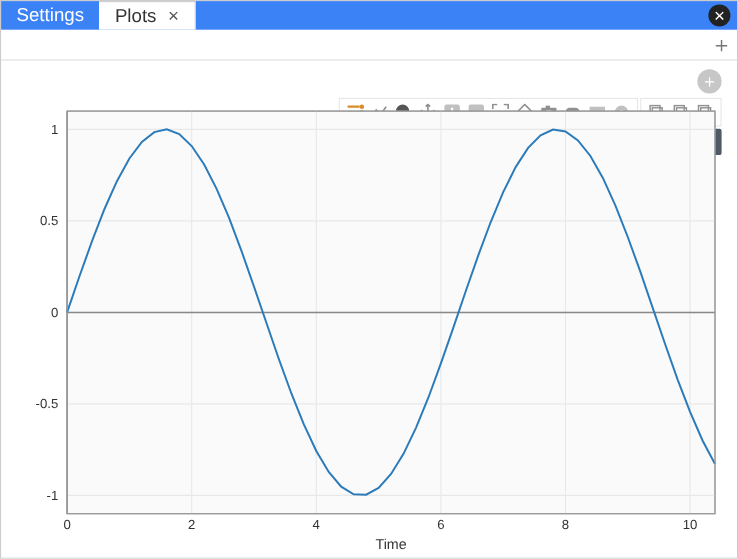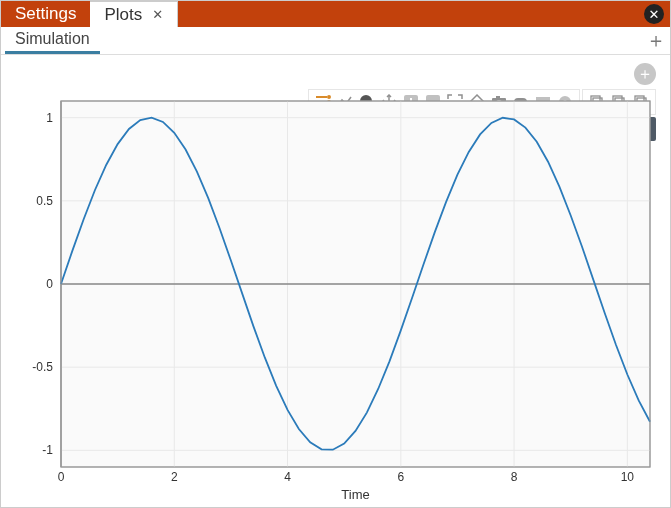--- a/index.html
+++ b/index.html
@@ -1,18 +1,18 @@
 <!DOCTYPE html>
 <html><head>
 <meta charset="utf-8">
 <style>
   * { box-sizing: border-box; margin: 0; padding: 0; }
   body { font-family: "Segoe UI", Arial, sans-serif; font-size: 14px; background: #fff; }
   .panel { width: 671px; height: 508px; border: 1px solid #ccc; display: flex; flex-direction: column; }
-  .top-tabs { display: flex; align-items: stretch; background: #c2410c; height: 26px; }
+  .top-tabs { display: flex; align-items: stretch; background: #3b82f6; height: 26px; }
   .top-tab { padding: 2px 14px; font-size: 17px; display: flex; align-items: center; }
   .top-tab.inactive { color: #fff; }
   .top-tab.active { background: #fff; color: #333; border-top: 1px solid #ccc; border-right: 1px solid #ccc; text-align: center; }
   .top-tab .close-x { margin-left: 10px; color: #555; font-size: 13px; cursor: pointer; }
   .top-tabs-spacer { flex: 1; }
   .panel-close { width: 20px; height: 20px; margin: 3px 6px; background: #222; color: #fff; border-radius: 50%; display: flex; align-items: center; justify-content: center; font-size: 13px; cursor: pointer; }
   .sub-tabs { display: flex; align-items: center; height: 28px; border-bottom: 1px solid #ddd; padding: 0 4px; }
   .sub-tab { padding: 3px 10px; color: #444; font-size: 16px; border-bottom: 3px solid transparent; }
   .sub-tab.active { border-bottom: 3px solid #3b7ea1; }
   .sub-tabs-spacer { flex: 1; }
@@ -38,21 +38,20 @@
     <div class="top-tab inactive">Settings</div>
     <div class="top-tab active">
       <span>Plots</span>
       <span class="close-x">✕</span>
     </div>
     <div class="top-tabs-spacer"></div>
     <div class="panel-close">✕</div>
   </div>
 
   <div class="sub-tabs">
-    <div class="sub-tab active">Simulation</div>
     <div class="sub-tabs-spacer"></div>
     <div class="sub-add">＋</div>
   </div>
 
   <div class="plot-area">
     <div class="add-circle">＋</div>
 
     <div class="toolbar-row">
       <div class="tool-group">
         <span class="tool active">

